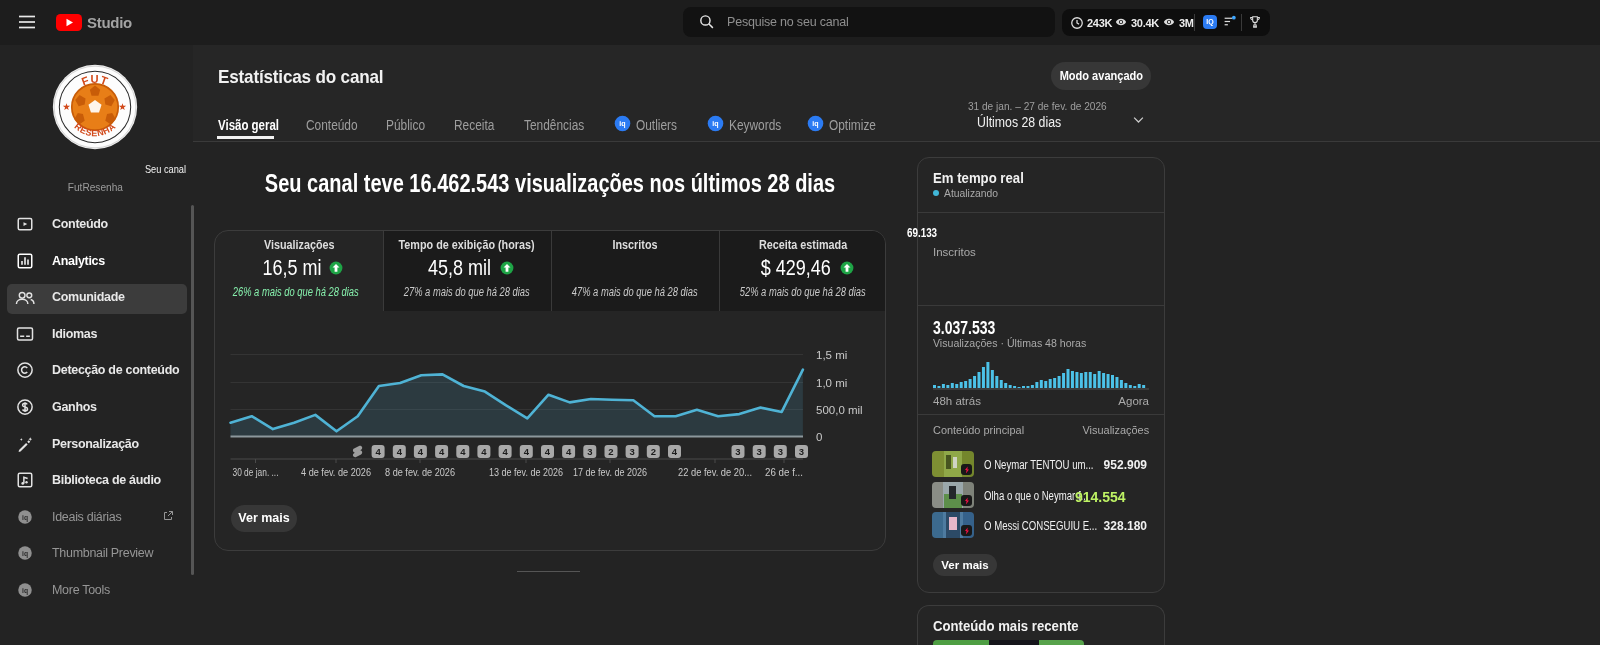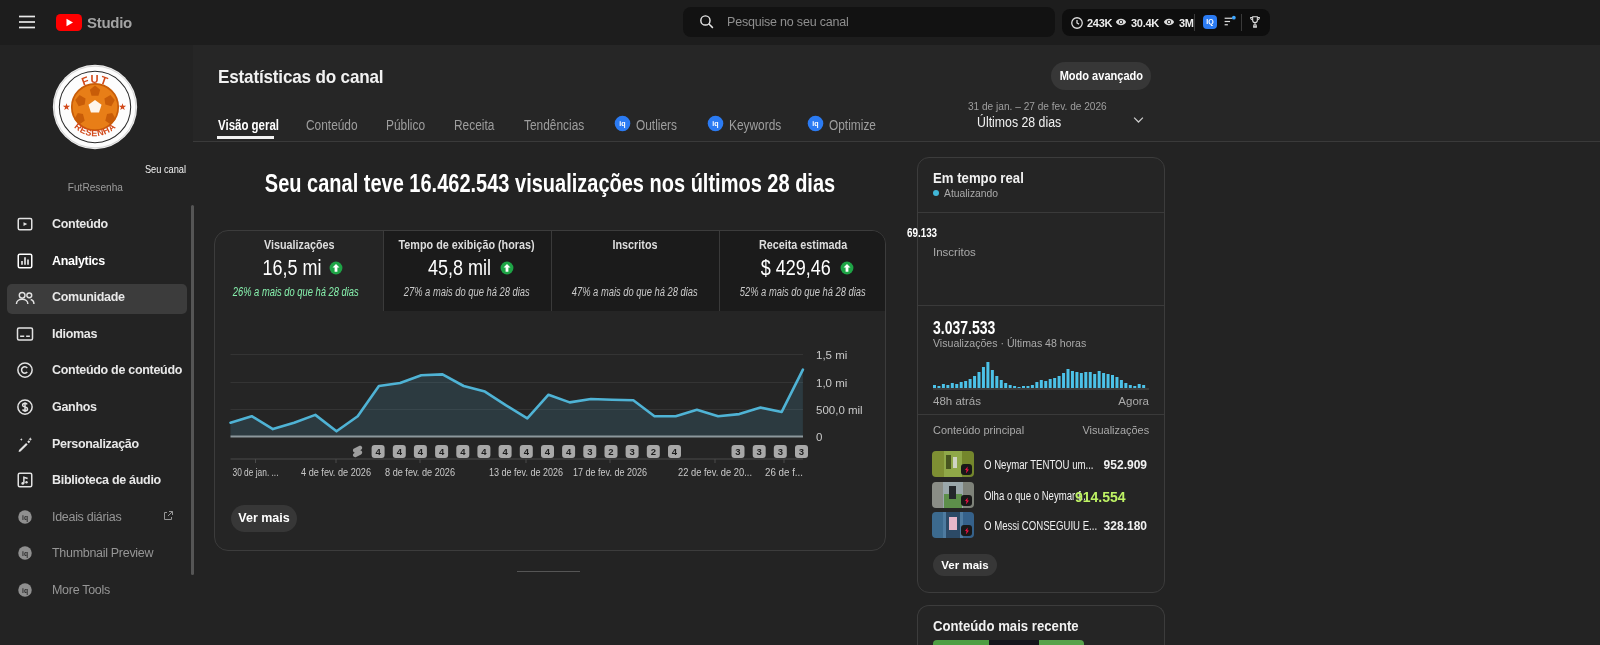--- a/index.html
+++ b/index.html
@@ -129,21 +129,21 @@
           <line x1="5.5" y1="13" x2="11" y2="13"></line>
           <line x1="13.5" y1="13" x2="18.5" y2="13"></line>
         </svg>
   <span style="position:absolute;left:52px;top:11px;font-size:12.5px;font-weight:bold;color:#e8e8e8;letter-spacing:-0.3px">Idiomas</span>
  </div>
  <div style="height:36.6px;position:relative">
   <svg style="position:absolute;left:16px;top:9px" width="18" height="18" viewBox="0 0 24 24" fill="none" stroke="#e2e2e2" stroke-width="2">
           <circle cx="12" cy="12" r="9.5"></circle>
           <path d="M15 9.2a4.3 4.3 0 1 0 0 5.6"></path>
         </svg>
-  <span style="position:absolute;left:52px;top:11px;font-size:12.5px;font-weight:bold;color:#e8e8e8;letter-spacing:-0.3px">Conteúdo de conteúdo</span>
+  <span style="position:absolute;left:52px;top:11px;font-size:12.5px;font-weight:bold;color:#e8e8e8;letter-spacing:-0.3px">Detecção de conteúdo</span>
  </div>
  <div style="height:36.6px;position:relative">
   <svg style="position:absolute;left:16px;top:9px" width="18" height="18" viewBox="0 0 24 24" fill="none" stroke="#e2e2e2" stroke-width="2">
           <circle cx="12" cy="12" r="9.5"></circle>
           <path d="M15 8.5c-.8-1-1.8-1.4-3-1.4-1.8 0-3.2 1-3.2 2.4 0 3.4 6.6 1.6 6.6 5 0 1.4-1.5 2.4-3.4 2.4-1.4 0-2.6-.6-3.3-1.6M12 5.5v13"></path>
         </svg>
   <span style="position:absolute;left:52px;top:11px;font-size:12.5px;font-weight:bold;color:#e8e8e8;letter-spacing:-0.3px">Ganhos</span>
  </div>
  <div style="height:36.6px;position:relative">
   <svg style="position:absolute;left:16px;top:9px" width="18" height="18" viewBox="0 0 24 24" fill="#e2e2e2">

